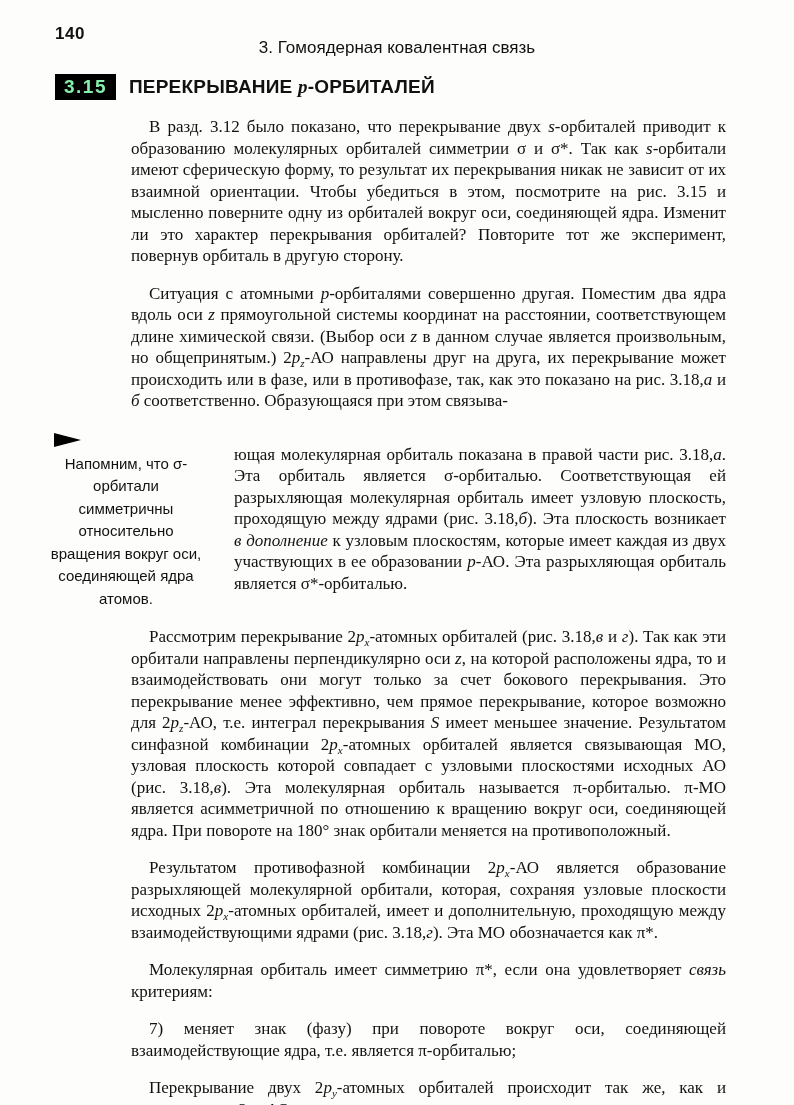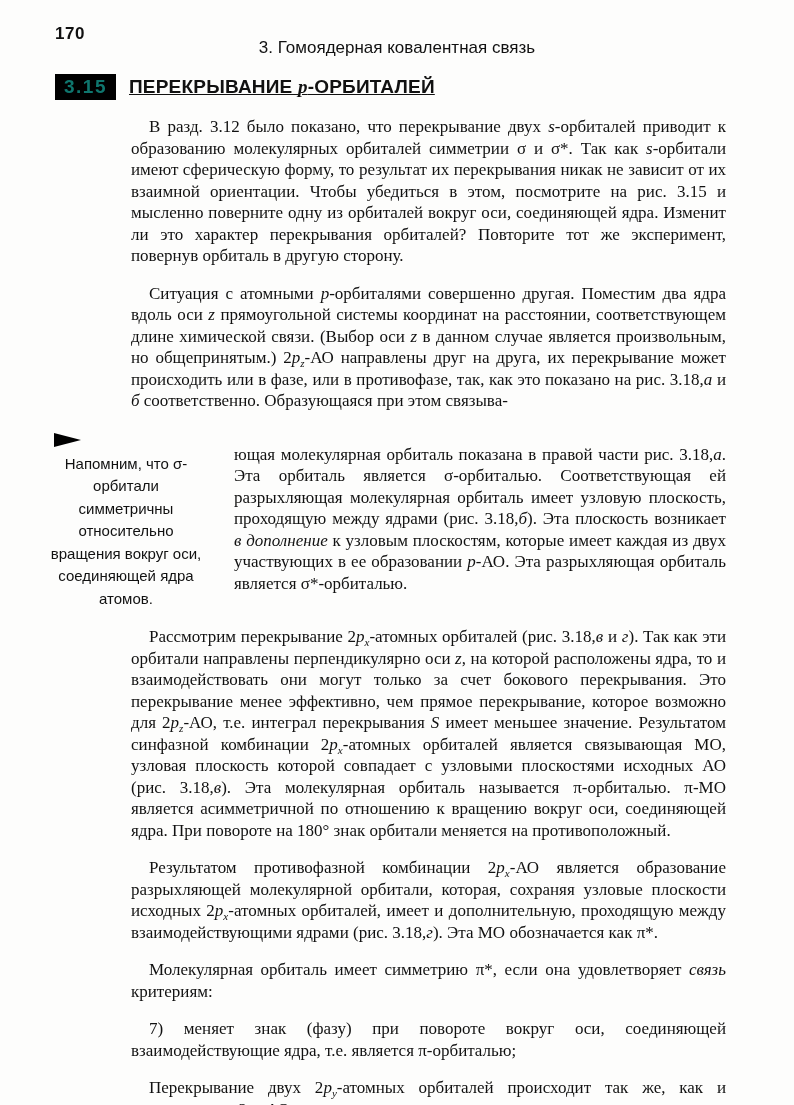--- a/index.html
+++ b/index.html
@@ -30,31 +30,30 @@
     text-align:center;
   }
 
   
   .section-heading {
     display:flex; align-items:center;
     margin:28px 0 0 55px;
     font-family:"Liberation Sans", sans-serif;
   }
   .section-number {
-    background:#000; color:#0f766e;
+    background:#000; color:#86efac;
     font-weight:bold; font-size:19px;
     padding:3px 9px 4px 9px;
     letter-spacing:1.5px;
     line-height:1;
   }
   .section-title {
     margin-left:13px;
     font-weight:bold; font-size:19px;
     letter-spacing:0.2px;
-    text-decoration:underline;
   }
   .section-title i { font-family:"Liberation Serif", serif; }
 
   
   .body-text {
     margin:14px 52px 0 115px;
     width:627px;
     font-size:17px;
     line-height:21.5px;
     text-align:justify;
@@ -85,21 +84,21 @@
   .note-body { flex:1 1 auto; }
 
   sub { font-size:11px; line-height:0; }
 </style>
 </head>
 <body>
 
 <div class="page">
 
   <div class="page-header">
-    <span class="page-number">170</span>
+    <span class="page-number">140</span>
     <span class="running-head">3.  Гомоядерная ковалентная связь</span>
   </div>
 
   <div class="section-heading">
     <span class="section-number">3.15</span>
     <span class="section-title">ПЕРЕКРЫВАНИЕ <i>p</i>-ОРБИТАЛЕЙ</span>
   </div>
 
   <div class="body-text">
 

